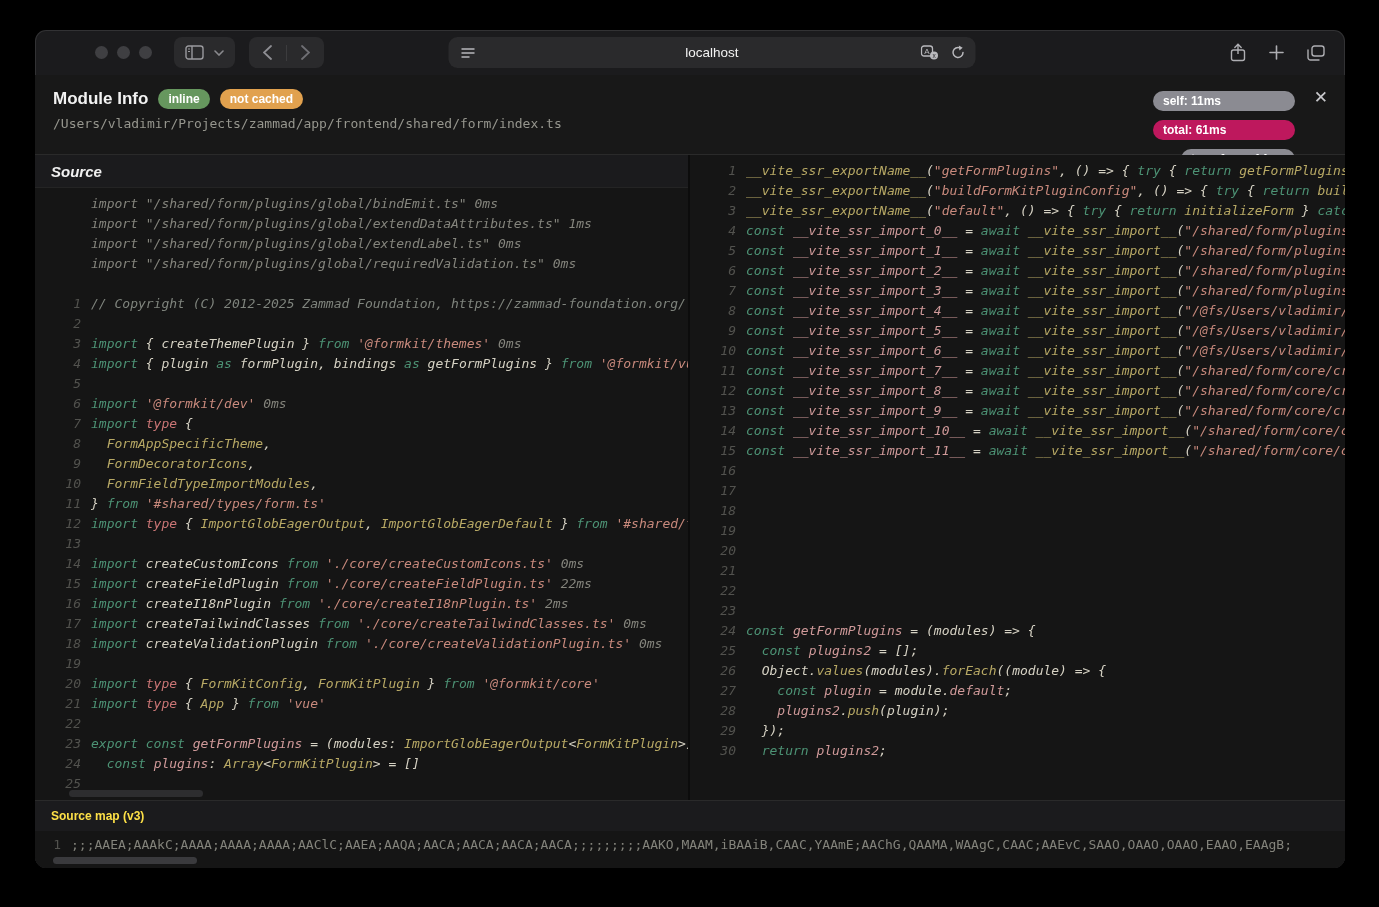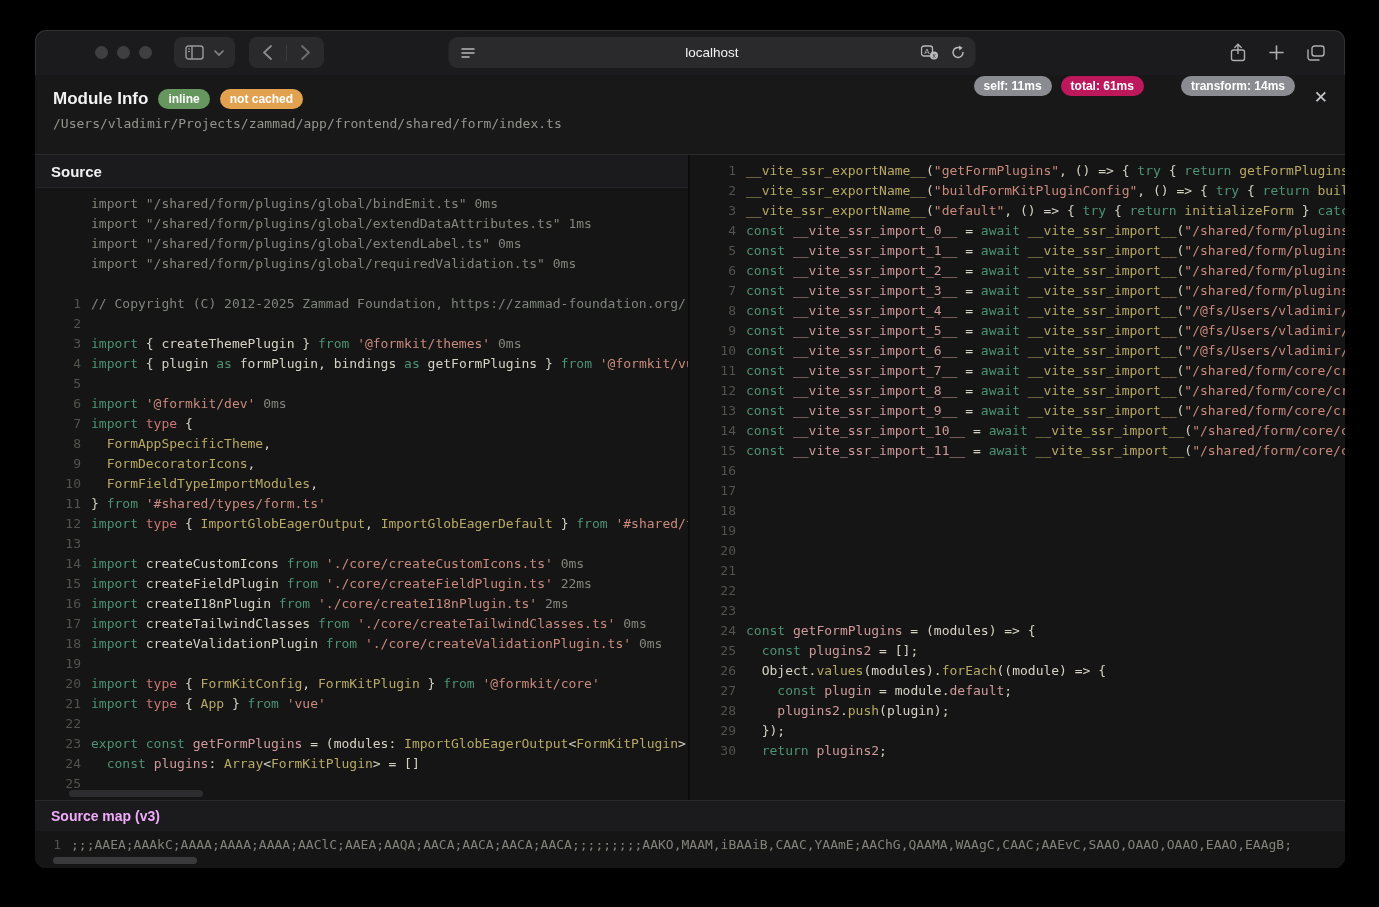--- a/index.html
+++ b/index.html
@@ -28,25 +28,25 @@
   .actions { position:absolute; right:20px; display:flex; gap:23px; align-items:center; }
   svg.icon { display:block; }
 
   
   .mod-header { flex:0 0 80px; background:#181818; border-bottom:1px solid #2a2a2a;
                 padding:14px 18px 0 18px; position:relative; }
   .mod-title-row { display:flex; align-items:flex-end; gap:10px; }
   .mod-title { color:#f2f2f2; font-size:17px; font-weight:bold; }
   .pill { border-radius:10px; padding:3px 10px; font-size:12px; font-weight:bold; color:#fff; }
   .mod-path { margin-top:7px; font-family:"DejaVu Sans Mono", monospace; font-size:13px; color:#96968e; }
-  .timings { position:absolute; right:50px; top:1px; display:flex; gap:9px; }
+  .timings { position:absolute; right:50px; top:16px; display:flex; gap:9px;flex-direction:column; }
   .close-x { position:absolute; right:17px; top:12px; color:#c8c8cc; font-size:17px; cursor:default; }
 
   
-  .panels { flex:1 1 auto; display:flex; min-height:0; background:#181818; }
+  .panels { flex:1 1 auto; display:flex; min-height:0; background:#181818;font-style:italic; }
   .panel { width:50%; display:flex; flex-direction:column; min-width:0; }
   .panel.left { border-right:2px solid #0c0c0c; }
   .panel-header { flex:0 0 33px; display:flex; align-items:center; padding:0 16px;
                   color:#f0f0f0; font-size:15px; font-weight:bold; background:#1b1b1d;
                   border-bottom:1px solid #242424; }
   .code { flex:1 1 auto; background:#151515; overflow:hidden; position:relative;
           font-family:"DejaVu Sans Mono", monospace; font-size:13px; line-height:20px;
           padding:6px 0 0 20px; font-weight:500; }
   .cl { display:flex; height:20px; white-space:pre; overflow:hidden; }
   .ln { flex:0 0 36px; text-align:right; padding-right:10px; color:var(--c-linenum,#52524e); }
@@ -59,21 +59,21 @@
   .tok-d { color:var(--c-def); }
   .tok-g { color:var(--c-dim); }
   .tok-c { color:var(--c-comment);text-align:center; }
   .hthumb { position:absolute; height:7px; border-radius:4px; }
   .thumb-src { bottom:3px; left:34px; width:134px; background:#2d2d2f; }
 
   
   .sourcemap { flex:0 0 68px; border-top:1px solid #2a2a2a; background:#1b1b1d;
                display:flex; flex-direction:column; }
   .sm-header { flex:0 0 30px; display:flex; align-items:center; padding:0 16px;
-               color:#f0abfc; font-size:14px; font-weight:bold; }
+               color:#fde047; font-size:12px; font-weight:bold; }
   .sm-body { flex:1; background:#151515; position:relative; overflow:hidden;
              font-family:"DejaVu Sans Mono", monospace; font-size:13px; font-weight:500;
              display:flex; padding-top:6px; }
   .sm-ln { flex:0 0 36px; text-align:right; padding-right:10px; color:var(--c-linenum,#52524e); }
   .sm-text { flex:1; white-space:pre; overflow:hidden; color:#83837b; }
   .thumb-sm { bottom:4px; left:18px; width:144px; background:#3a3a3d; }
 </style>
 </head>
 <body>
 

